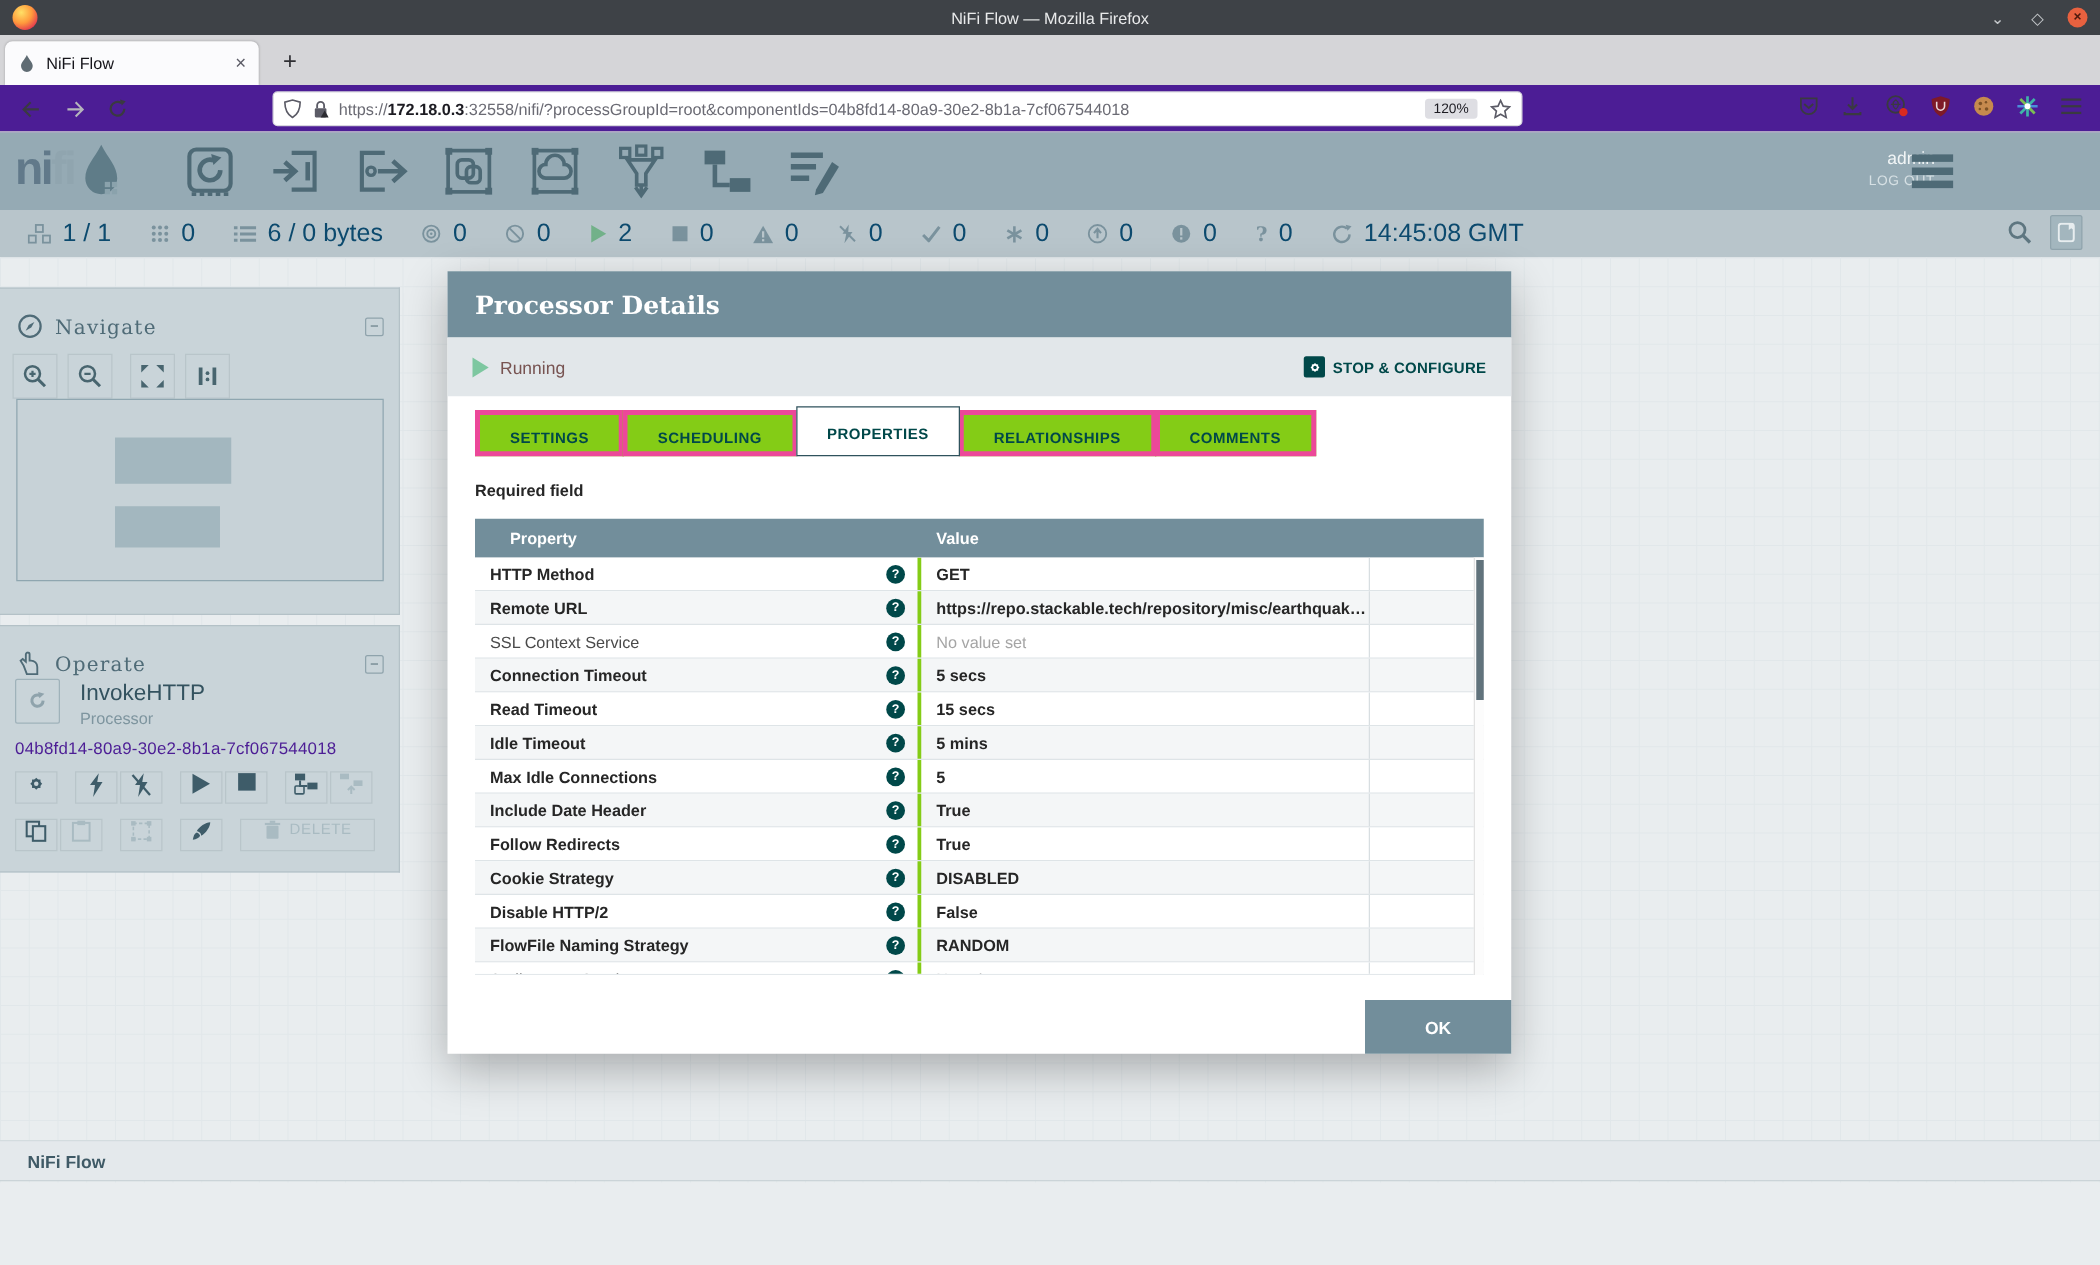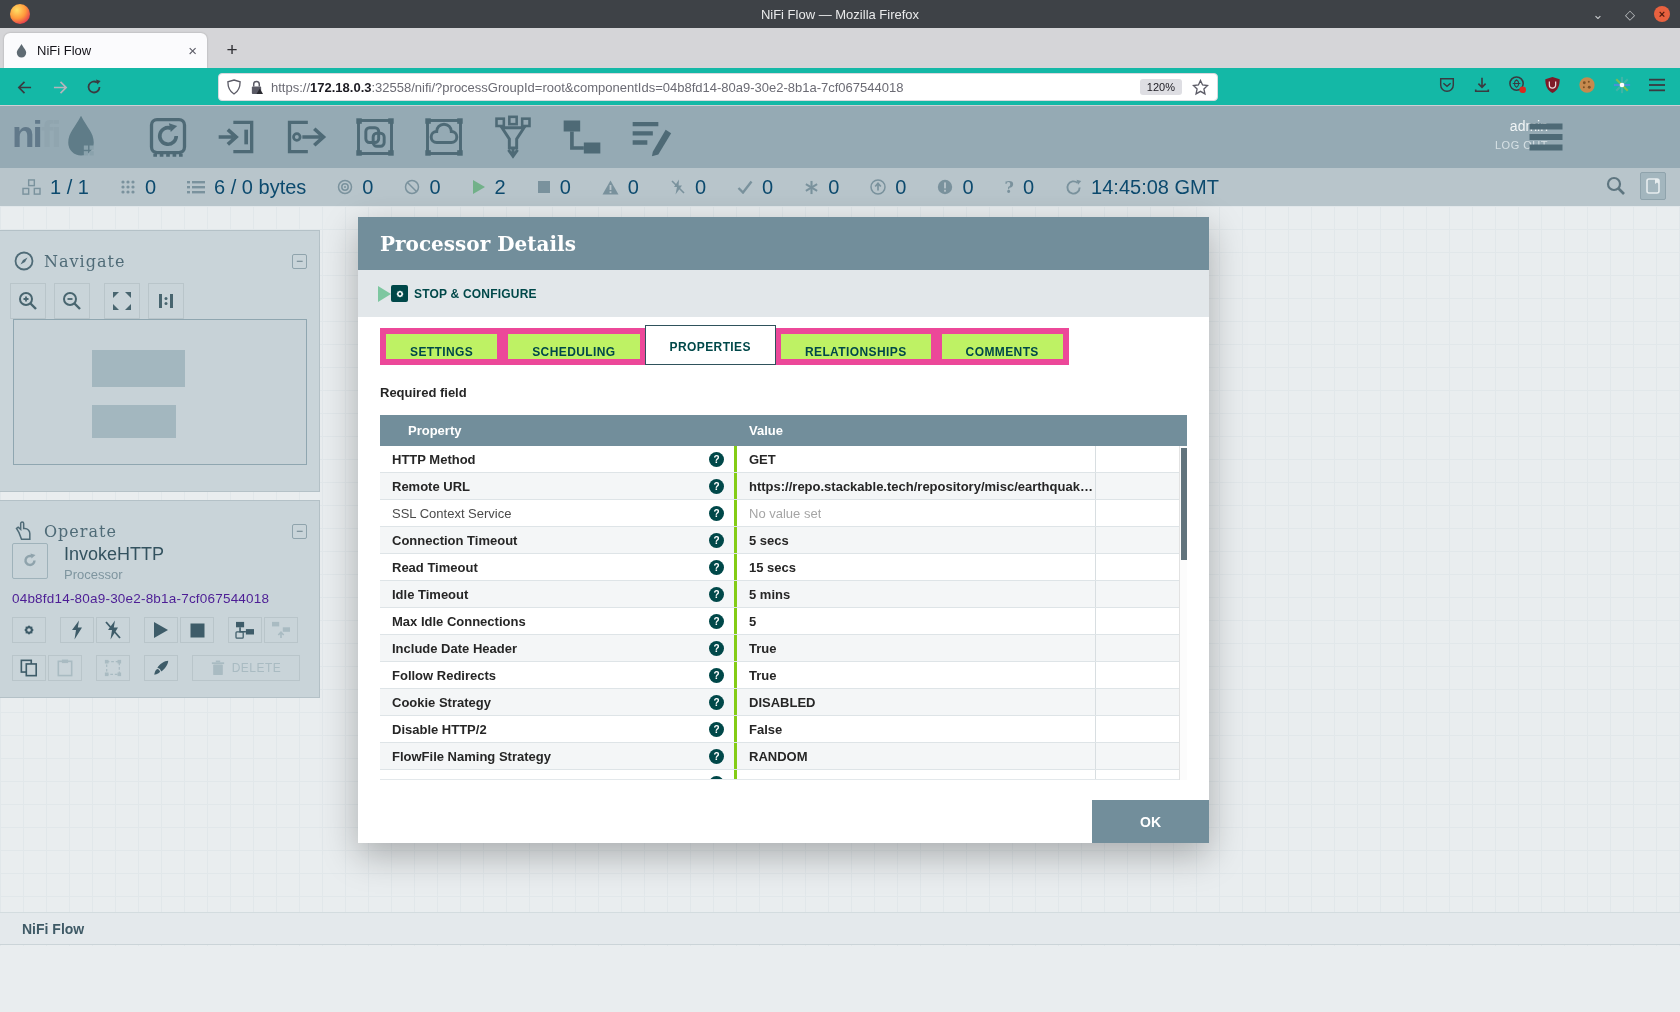--- a/index.html
+++ b/index.html
@@ -17,21 +17,21 @@
   #win-close { background:#E8613F; border-radius:50%; color:#4E1A0D; font-weight:bold; font-size:11px; }
 
   #tabstrip { left:0; top:28px; width:1680px; height:40px; background:#D5D5D8; }
   #active-tab { position:absolute; left:4px; top:5px; width:203px; height:35px; background:#FBFBFD; border-radius:6px 6px 0 0;
                 box-shadow:0 0 2px rgba(0,0,0,.25); display:flex; align-items:center; padding:0 10px; }
   #active-tab .tab-title { font-size:13px; color:#15141A; margin-left:8px; flex:1; }
   #tab-close { color:#5B5B66; font-size:15px; }
   #newtab-btn { position:absolute; left:218px; top:8px; width:28px; height:28px; color:#2F2F33; font-size:19px;
                 display:flex; align-items:center; justify-content:center; }
 
-  #urlrow { left:0; top:68px; width:1680px; height:38px; background:#14b8a6; border-bottom:1px solid #CFCFD4; }
+  #urlrow { left:0; top:68px; width:1680px; height:38px; background:#4c1d95; border-bottom:1px solid #CFCFD4; }
   .navbtn { position:absolute; top:7px; width:24px; height:24px; display:flex; align-items:center; justify-content:center; }
   #urlbar { position:absolute; left:218px; top:5px; width:1000px; height:28px; background:#FFFFFF; border:1px solid #D8D8DE;
             border-radius:4px; display:flex; align-items:center; padding:0 8px; }
   #url-text { font-size:13px; color:#6B6B74; margin-left:8px; white-space:nowrap; overflow:hidden; flex:1; }
   #url-text .host { color:#1C1B22; font-weight:bold; }
   #zoom-pill { background:#DEDEE3; border-radius:3px; font-size:11px; color:#1C1B22; padding:2px 7px; margin-right:10px; }
   #browser-actions { position:absolute; right:14px; top:7px; display:flex; align-items:center; gap:17px; }
 
   
   #nifi-header { left:0; top:106px; width:1680px; height:62px; background:#95AAB4; }
@@ -75,37 +75,37 @@
   .tool-btn.spaced { margin-left:6px; }
   #birdseye { position:absolute; left:13px; top:88px; width:294px; height:146px; background:#C7D2D7; border:1px solid #8FA6B0; }
   .bird-rect { position:absolute; background:#A3B7BF; }
   #bird-rect-1 { left:78px; top:30px; width:93px; height:37px; }
   #bird-rect-2 { left:78px; top:85px; width:84px; height:33px; }
   #op-icon-box { position:absolute; left:12px; top:42px; width:36px; height:36px; border:1px solid #9FB2BA; border-radius:2px;
                  color:#8FA3AC; display:flex; align-items:center; justify-content:center; }
   #op-name { position:absolute; left:64px; top:43px; font-size:18px; color:#33525F; }
   #op-type { position:absolute; left:64px; top:66px; font-size:13px; color:#7E959F; }
   #op-id { position:absolute; left:12px; top:90px; font-size:13.5px; color:#4c1d95; letter-spacing:.2px; }
-  .op-btn { position:absolute; width:34px; height:26px; border:1px solid #B9C5CA; display:flex; align-items:center;
+  .op-btn { position:absolute; width:34px; height:26px; border:1px solid #B9C5CA; display:flex; align-items:flex-start;
             justify-content:center; color:#3E5C69; }
   .op-btn.disabled { color:#A9BBC2; }
   #delete-btn { width:108px; gap:7px; font-size:12px; letter-spacing:.5px; }
 
   
   #dialog { left:358px; top:217px; width:851px; height:626px; background:#FFFFFF; box-shadow:0 12px 34px rgba(0,0,0,.28); }
   #dialog-header { height:53px; background:#728E9B; display:flex; align-items:center; padding-left:22px; }
   #dialog-title { font-family:"DejaVu Serif", serif; font-weight:bold; font-size:20px; color:#FFFFFF; }
   #dialog-statusrow { height:47px; background:#E2E7EA; display:flex; align-items:center; padding:0 20px; }
   #run-triangle { width:0; height:0; border-left:13px solid #7DC7A0; border-top:8px solid transparent; border-bottom:8px solid transparent; }
   #run-label { color:#775351; font-size:14px; margin-left:9px; flex:1; }
   #stop-configure { display:flex; align-items:center; gap:6px; color:#004849; font-weight:bold; font-size:12px; letter-spacing:.2px; }
   #gear-chip { width:17px; height:17px; background:#004849; border-radius:2px; display:flex; align-items:center; justify-content:center; }
 
   #tabs { position:absolute; left:22px; top:111px; display:flex; }
-  .tab { height:37px; line-height:37px; padding:0 24px; background:#bef264; border:6px solid #ec4899; margin-right:-1px;
+  .tab { height:37px; line-height:37px; padding:0 24px; background:#84cc16; border:4px solid #ec4899; margin-right:-1px;
          color:#004849; font-weight:bold; font-size:12px; letter-spacing:.4px; }
   .tab.active { background:#FFFFFF; border:1px solid #2F525C; height:40px; margin-top:-3px; line-height:43px; position:relative; z-index:2; }
 
   #required-label { position:absolute; left:22px; top:168px; font-weight:bold; font-size:13px; color:#262626; }
 
   #prop-table { position:absolute; left:22px; top:198px; width:807px; }
   #prop-thead { height:31px; background:#728E9B; display:flex; align-items:center; }
   #prop-thead .th { color:#FFFFFF; font-weight:bold; font-size:13px; }
   #th-property { padding-left:28px; width:357px; }
   #th-value { padding-left:12px; }
@@ -592,20 +592,21 @@
       <span>DELETE</span>
     </div>
   </div>
 
   <div id="dialog" class="abs">
     <div id="dialog-header">
       <span id="dialog-title">Processor Details</span>
     </div>
     <div id="dialog-statusrow">
       <span id="run-triangle"></span>
+      <span id="run-label">Running</span>
       <div id="stop-configure">
         <span id="gear-chip">
           <svg width="12" height="12" viewBox="0 0 24 24">
               <rect x="7" y="7" width="10" height="10" fill="#FFFFFF"></rect>
               <rect x="7" y="7" width="10" height="10" fill="#FFFFFF" transform="rotate(45 12 12)"></rect>
               <circle cx="12" cy="12" r="2.8" fill="#004849"></circle>
             </svg>
         </span>
         <span>STOP &amp; CONFIGURE</span>
       </div>

